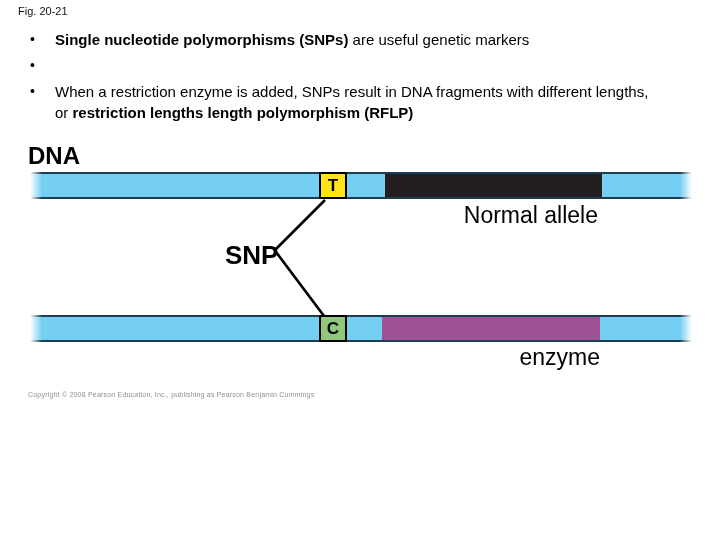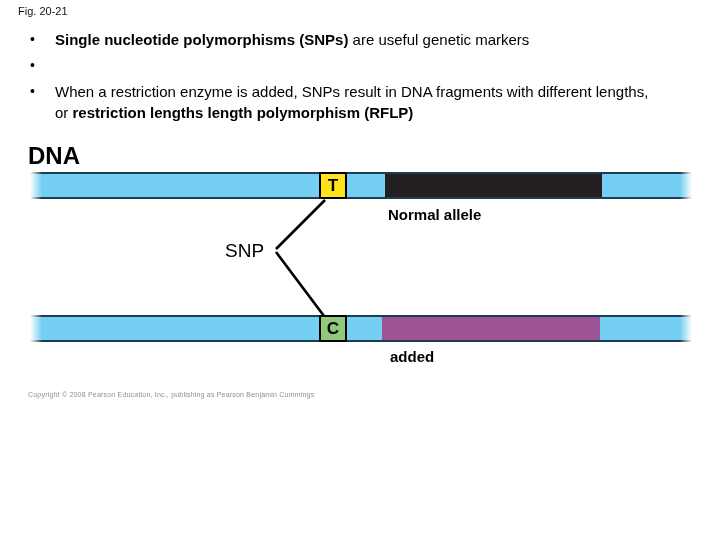--- a/index.html
+++ b/index.html
@@ -26,24 +26,24 @@
   .dna-bar .edge.top-edge { top:0; }
   .dna-bar .edge.bottom-edge { bottom:0; }
   .segment { position:absolute; z-index:1; }
   .segment.full { top:0; bottom:0; }
   .segment.inner { top:2px; bottom:2px; }
   .base-box {
     position:absolute; top:0; bottom:0; width:28px; z-index:3;
     border:2px solid #000; display:flex; align-items:center; justify-content:center;
     font-weight:bold; font-size:17px; line-height:1;
   }
-  .allele-label { position:absolute; width:210px; text-align:left; font-size:15px; font-weight:bold; line-height:22px; }
+  .allele-label { position:absolute; width:210px; text-align:right; font-size:23px; font-weight:normal; line-height:22px; }
   .allele-label.normal { left:388px; top:204px; }
   .allele-label.disease { left:390px; top:346px; }
-  .snp-label { position:absolute; left:225px; top:240px; font-size:19px; font-weight:normal; }
+  .snp-label { position:absolute; left:225px; top:240px; font-size:26px; font-weight:bold; }
   .snp-lines { position:absolute; left:0; top:0; width:720px; height:540px; pointer-events:none; z-index:4; }
   .copyright { position:absolute; left:28px; top:391px; font-size:7px; color:#8f8f8f; letter-spacing:0.2px; }
 </style>
 </head>
 <body>
 
 <div class="stage">
 
   <div class="fig-label">Fig. 20-21</div>
 
@@ -81,18 +81,18 @@
 
   <div class="dna-bar bottom" style="background: rgb(116, 207, 242);">
     <div class="edge top-edge" style="background: rgb(29, 61, 80);"></div>
     <div class="edge bottom-edge" style="background: rgb(29, 61, 80);"></div>
     <div class="segment inner" style="left: 352px; width: 218px; background: rgb(158, 83, 151);"></div>
     <div class="base-box" style="left: 289px; background: rgb(144, 200, 124);">
       <span>C</span>
     </div>
   </div>
   <div class="allele-label disease">
-    <div>added</div>
+    <div>enzyme</div>
   </div>
 
   <div class="copyright">Copyright © 2008 Pearson Education, Inc., publishing as Pearson Benjamin Cummings</div>
 
 </div>
 
 </body></html>

